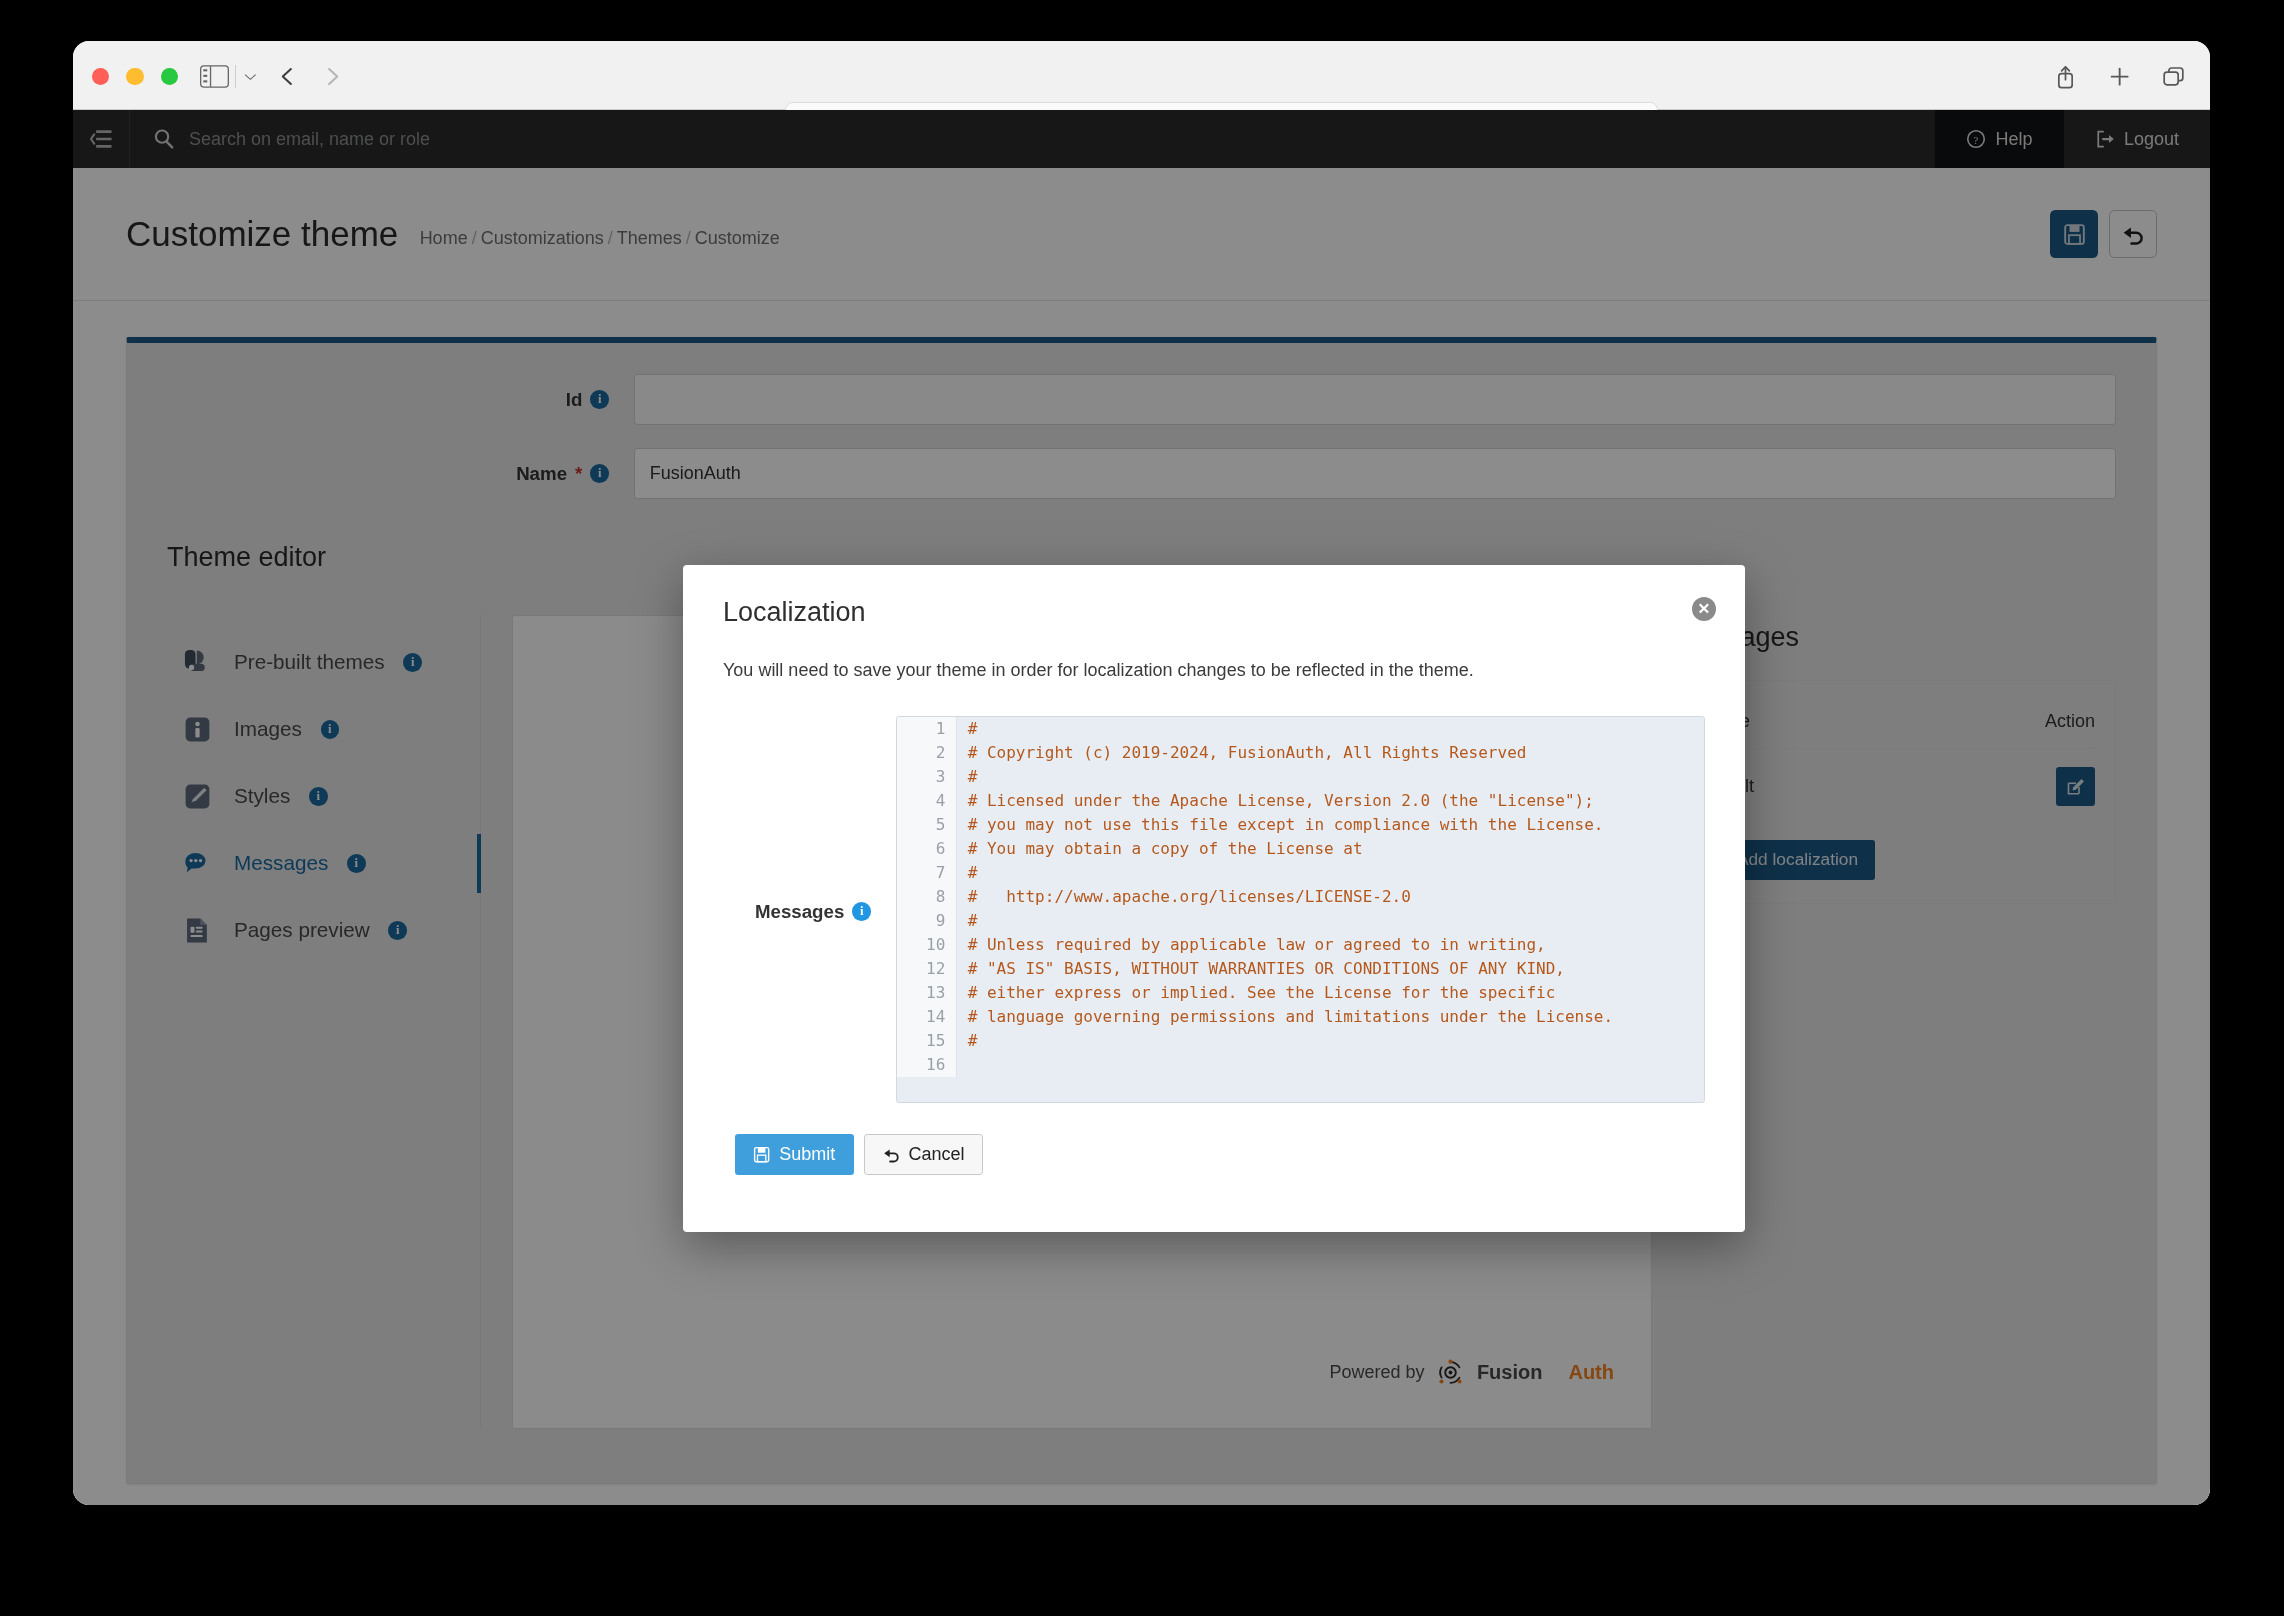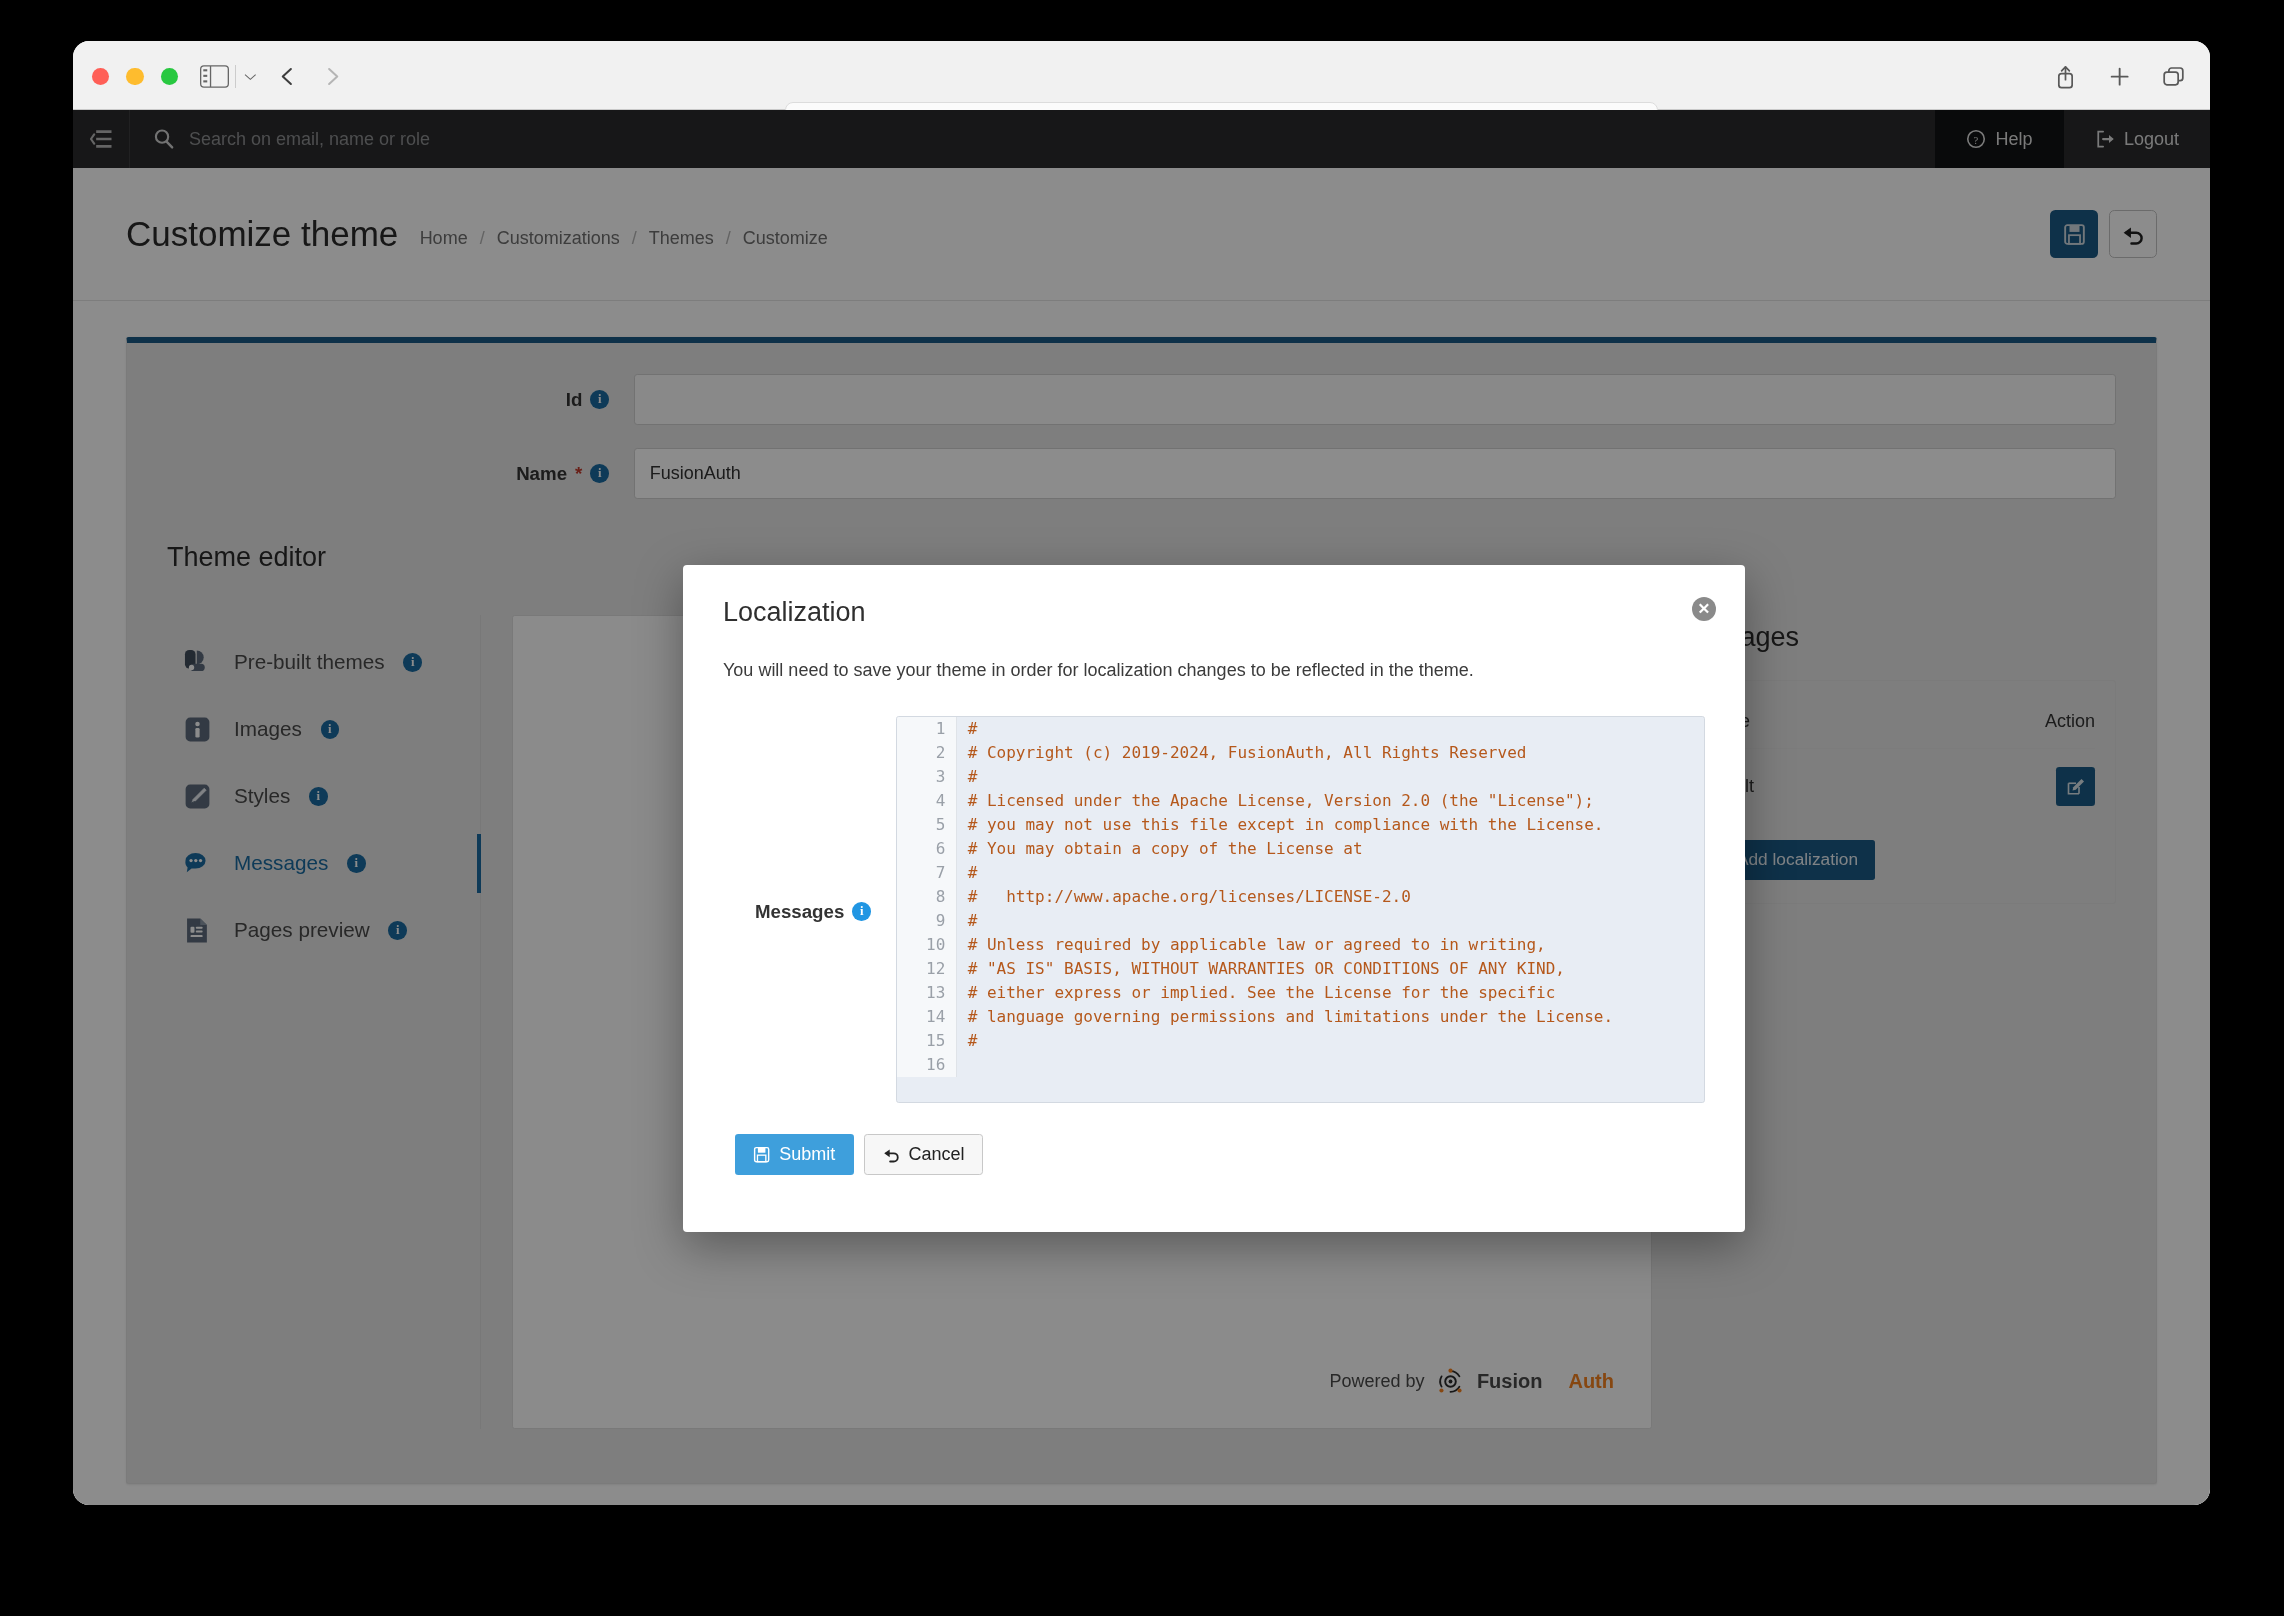--- a/index.html
+++ b/index.html
@@ -101,21 +101,21 @@
   .page-head {
     position: relative;
     height: 133px;
     background: #fff;
     border-bottom: 0.7px solid #e4e4e4;
     padding: 0 53px;
     display: flex; align-items: center;
     z-index: 1;
   }
   .page-title { font-size: 35px; font-weight: 400; color: #2b2b2b; }
-  .breadcrumb { display: flex; align-items: center; gap: 12px; margin-left: 21.3px; font-size: 18px; color: #6f6f6f; padding-top: 9.3px; }
+  .breadcrumb { display: flex; align-items: center; gap: 4px; margin-left: 21.3px; font-size: 18px; color: #6f6f6f; padding-top: 9.3px; }
   .breadcrumb .sep { color: #b5b5b5; }
   .breadcrumb a { color: #6f6f6f; text-decoration: none; }
   .page-actions { position: absolute; right: 53px; top: 50%; transform: translateY(-50%); display: flex; gap: 10.7px; }
   .sq-btn {
     width: 48px; height: 48px; border-radius: 5.3px;
     display: flex; align-items: center; justify-content: center;
     border: 0.7px solid transparent;
   }
   .sq-btn.primary { background: #1a5a85; color: #fff; }
   .sq-btn.ghost { background: #fff; border-color: #c4c4c4; color: #222; }
@@ -196,21 +196,21 @@
     font-size: 18px; font-family: "Liberation Sans", sans-serif;
   }
   .link { color: #1a6ba0; font-size: 18px; text-decoration: none; }
   .lang-select {
     margin: 47px auto 0; width: 140px; height: 43px;
     border: 0.7px solid #cfcfcf; border-radius: 2.7px; background: #fff;
     display: flex; align-items: center; justify-content: space-between;
     padding: 0 12px; font-size: 18px; color: #333;
   }
   .powered {
-    position: absolute; right: 37px; bottom: 31px;
+    position: absolute; right: 37px; bottom: 40px;
     display: flex; align-items: center; gap: 10.7px;
     font-size: 18px; color: #4a4a4a;
   }
   .fa-brand { font-size: 20px; font-weight: 700; }
   .fa-brand .a { color: #f58220; margin-left: 26px; }
 
   .messages-pane { width: 440px; padding-top: 6.7px; }
   .messages-pane h3 { font-size: 27px; font-weight: 400; color: #2b2b2b; margin-bottom: 27px; }
   .panel { border: 0.7px solid #e0e0e0; border-radius: 2.7px; padding: 23px 20px; }
   table.loc { width: 100%; border-collapse: collapse; }

